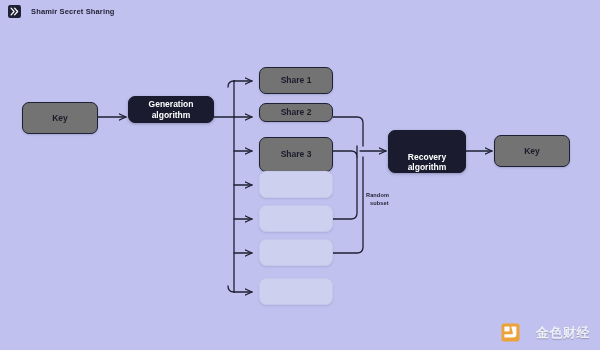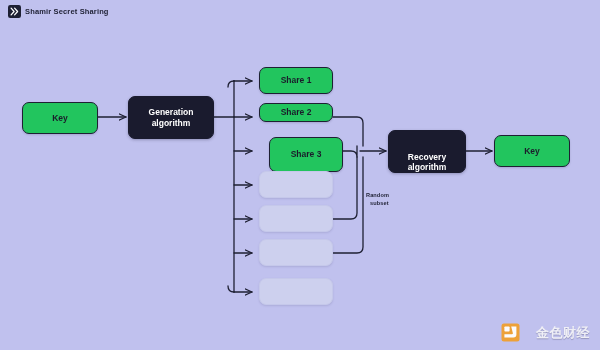--- a/index.html
+++ b/index.html
@@ -5,21 +5,21 @@
   html,body{margin:0;padding:0;}
   body{
     width:600px;height:350px;overflow:hidden;
     background:#c0c1ee;
     font-family:"Liberation Sans",sans-serif;
     position:relative;
   }
   
   #header{
     position:absolute;left:0;top:0;width:600px;height:22px;
-    display:flex;align-items:center;gap:4px;
+    display:flex;align-items:center;gap:10px;
     padding-left:8px;box-sizing:border-box;
     background:#c0c1ee;
     z-index:6;
   }
   #header .logo-mark{
     width:13px;height:13px;flex:0 0 auto;
     display:flex;align-items:center;justify-content:center;
   }
   #header .logo-mark svg{display:block;}
   #header .title{
@@ -37,21 +37,21 @@
   #edges{position:absolute;left:0;top:0;width:600px;height:328px;}
 
   .node{
     position:absolute;box-sizing:border-box;
     display:flex;align-items:center;justify-content:center;
     text-align:center;line-height:1.18;
     border-radius:7px;
     z-index:3;
   }
   .node.light{
-    background:#22c55e;
+    background:#737373;
     border:1.4px solid #1e2033;
     color:#1b1c2b;
     font-size:8.5px;font-weight:600;
     box-shadow:0 1px 2px rgba(40,40,80,.18);
   }
   .node.dark{
     background:#1a1b2e;
     border:1.4px solid #1a1b2e;
     color:#ffffff;
     font-size:8.5px;font-weight:600;
@@ -136,33 +136,33 @@
       <path d="M360 129 L386 129" marker-end="url(#arrow)"></path>
 
       <path d="M466 129 L492 129" marker-end="url(#arrow)"></path>
     </g>
   </svg>
 
   <div class="node light" style="left:22px;top:80px;width:76px;height:32px;">
     <span class="label">Key</span>
   </div>
 
-  <div class="node dark" style="left:128px;top:74px;width:86px;height:43px;">
+  <div class="node dark" style="left:128px;top:74px;width:86px;height:27px;">
     <span class="label">Generation<br>algorithm</span>
   </div>
 
   <div class="node light" style="left:259px;top:45px;width:74px;height:27px;">
     <span class="label">Share 1</span>
   </div>
 
   <div class="node light" style="left:259px;top:81px;width:74px;height:19px;">
     <span class="label">Share 2</span>
   </div>
 
-  <div class="node light" style="left:269px;top:115px;width:74px;height:35px;">
+  <div class="node light" style="left:259px;top:115px;width:74px;height:35px;">
     <span class="label">Share 3</span>
   </div>
 
   <div class="node ghost" style="left:259px;top:149px;width:74px;height:27px;"></div>
 
   <div class="node ghost" style="left:259px;top:183px;width:74px;height:27px;"></div>
 
   <div class="node ghost" style="left:259px;top:217px;width:74px;height:27px;"></div>
 
   <div class="node ghost" style="left:259px;top:256px;width:74px;height:27px;"></div>

